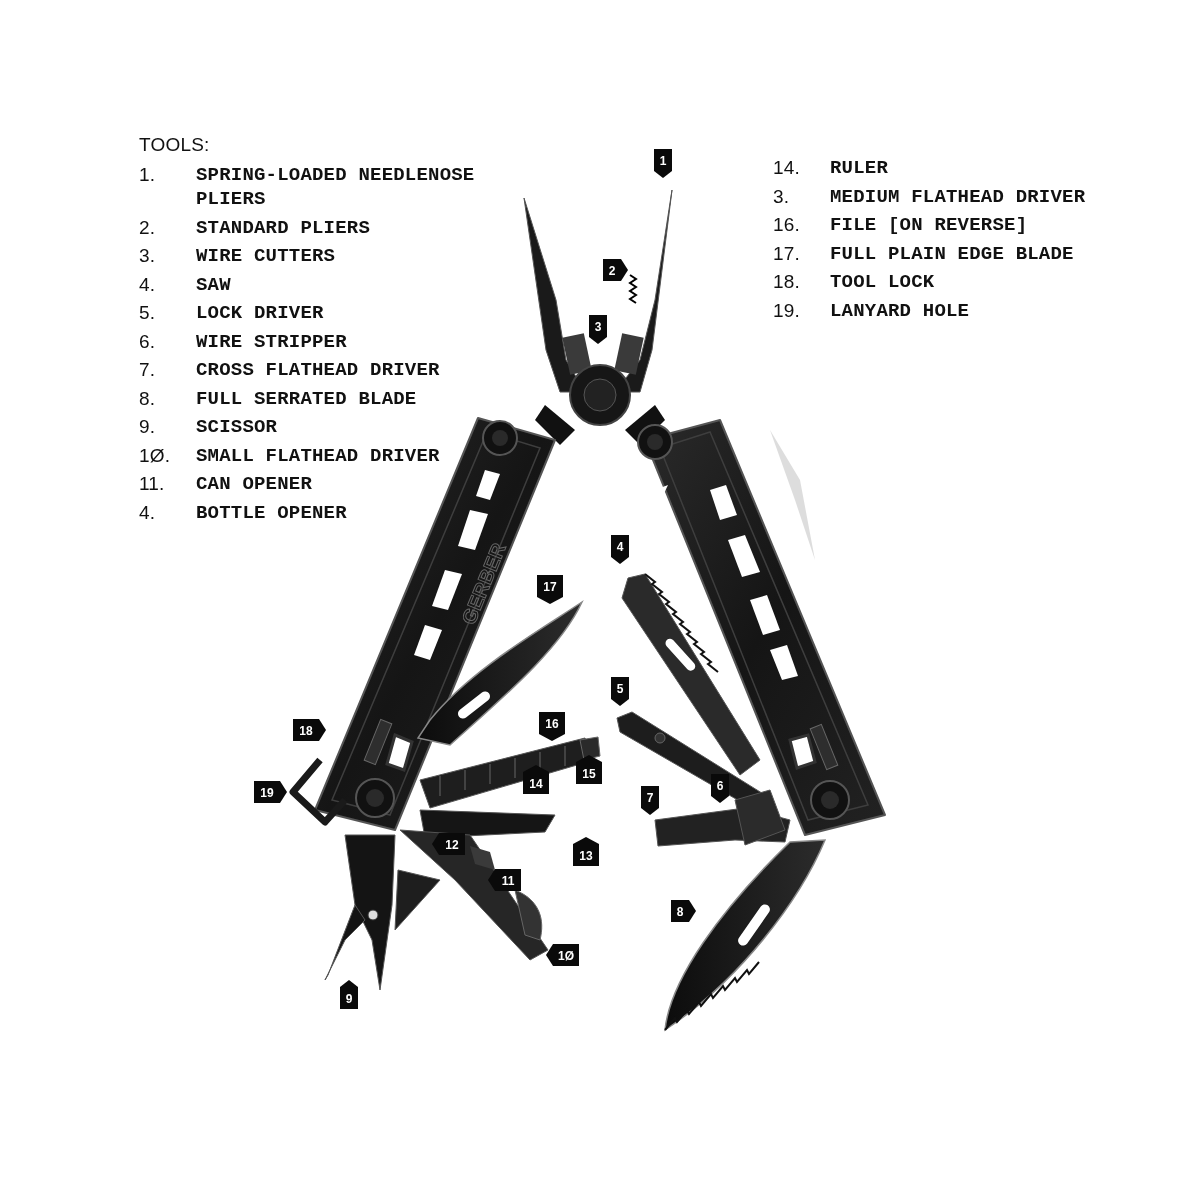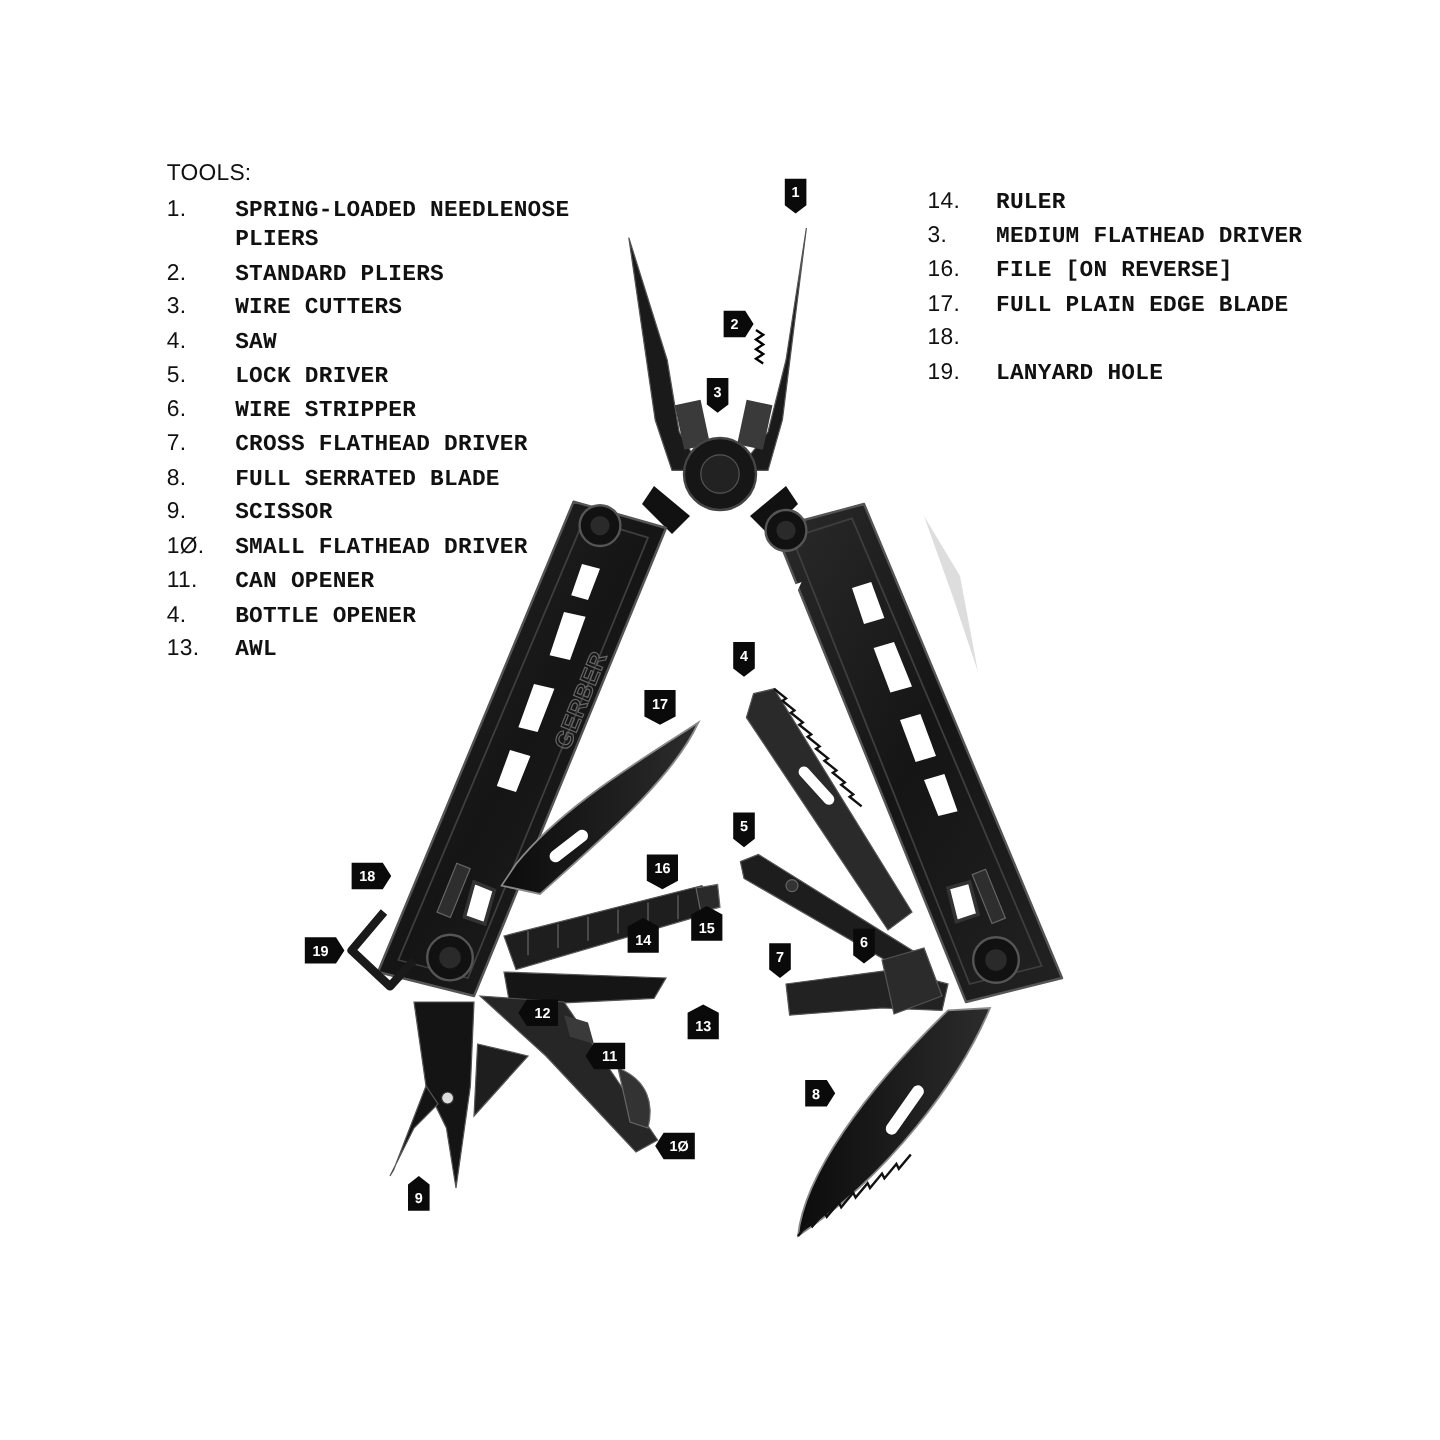--- a/index.html
+++ b/index.html
@@ -62,24 +62,20 @@
         <span class="label">SMALL FLATHEAD DRIVER</span>
       </div>
       <div class="item">
         <span class="num">11.</span>
         <span class="label">CAN OPENER</span>
       </div>
       <div class="item">
         <span class="num">4.</span>
         <span class="label">BOTTLE OPENER</span>
       </div>
-      <div class="item">
-        <span class="num">13.</span>
-        <span class="label">AWL</span>
-      </div>
     </div>
 </div>
 
 <div class="list list-right">
   <div id="right-items">
       <div class="item">
         <span class="num">14.</span>
         <span class="label">RULER</span>
       </div>
       <div class="item">
@@ -89,20 +85,21 @@
       <div class="item">
         <span class="num">16.</span>
         <span class="label">FILE [ON REVERSE]</span>
       </div>
       <div class="item">
         <span class="num">17.</span>
         <span class="label">FULL PLAIN EDGE BLADE</span>
       </div>
       <div class="item">
         <span class="num">18.</span>
+        <span class="label">TOOL LOCK</span>
       </div>
       <div class="item">
         <span class="num">19.</span>
         <span class="label">LANYARD HOLE</span>
       </div>
     </div>
 </div>
 
 <svg class="diagram" viewBox="0 0 1200 1200" width="1200" height="1200">
   <defs>

